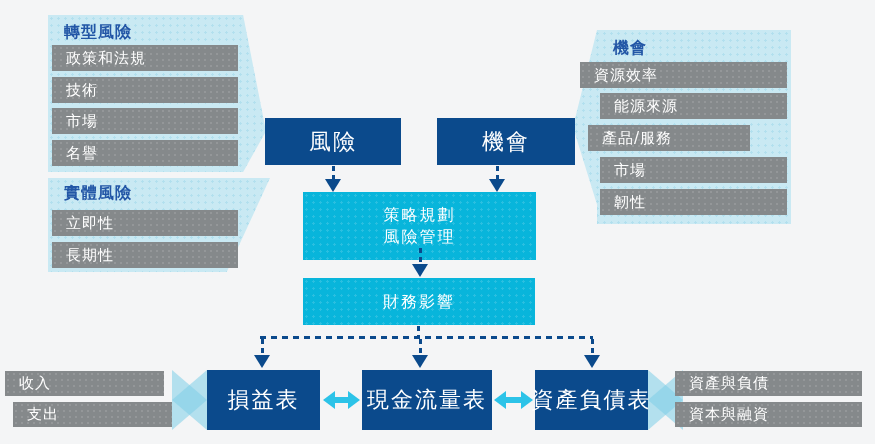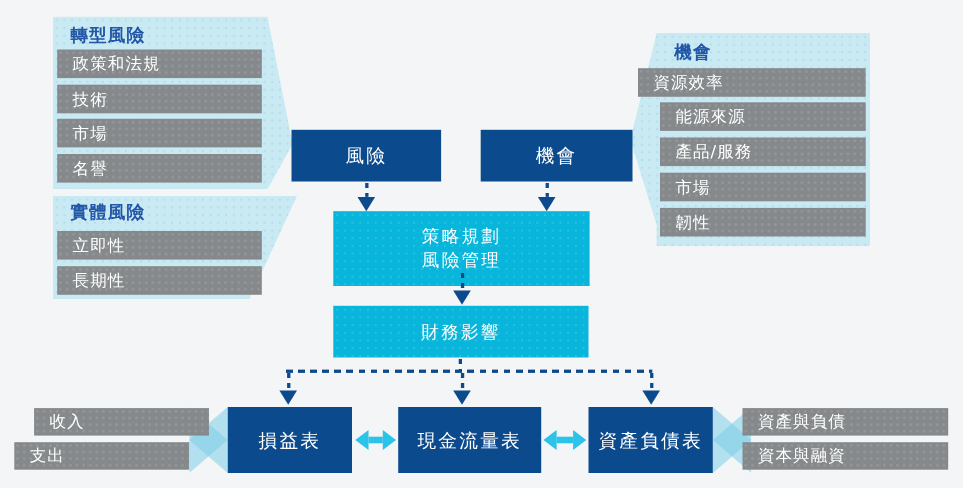--- a/index.html
+++ b/index.html
@@ -30,21 +30,21 @@
     background-image:radial-gradient(circle, rgba(255,255,255,0.12) 1px, rgba(0,0,0,0) 1.4px);
     background-size:6px 6px;
     color:#ffffff;font-size:15px;letter-spacing:1px;
     display:flex;align-items:center;padding-left:14px;white-space:nowrap;
   }
   .gbar.short{height:25px;}
   
   .navybox{
     position:absolute;z-index:4;background:#0b4a8c;color:#fff;
     display:flex;align-items:center;justify-content:center;
-    font-size:17px;letter-spacing:2px;white-space:nowrap;
+    font-size:22px;letter-spacing:2px;white-space:nowrap;
   }
   
   .cyanbox{
     position:absolute;z-index:4;color:#fff;
     background-color:#08b5db;
     background-image:radial-gradient(circle, rgba(255,255,255,0.14) 1px, rgba(0,0,0,0) 1.4px);
     background-size:7px 7px;
     display:flex;flex-direction:column;align-items:center;justify-content:center;
     font-size:16px;letter-spacing:2px;line-height:22px;white-space:nowrap;
   }
@@ -85,21 +85,21 @@
   <div class="gbar" style="left:52px;top:45px;width:186px;">政策和法規</div>
   <div class="gbar" style="left:52px;top:77px;width:186px;">技術</div>
   <div class="gbar" style="left:52px;top:108px;width:186px;">市場</div>
   <div class="gbar" style="left:52px;top:140px;width:186px;">名譽</div>
 
   <div class="gbar" style="left:52px;top:210px;width:186px;">立即性</div>
   <div class="gbar" style="left:52px;top:242px;width:186px;">長期性</div>
 
   <div class="gbar" style="left:580px;top:62px;width:207px;">資源效率</div>
   <div class="gbar" style="left:600px;top:93px;width:187px;">能源來源</div>
-  <div class="gbar" style="left:600px;top:125px;width:187px;">產品/服務</div>
+  <div class="gbar" style="left:588px;top:125px;width:162px;">產品/服務</div>
   <div class="gbar" style="left:600px;top:157px;width:187px;">市場</div>
   <div class="gbar" style="left:600px;top:189px;width:187px;">韌性</div>
 
   <div class="navybox" style="left:265px;top:118px;width:136px;height:47px;">風險</div>
   <div class="navybox" style="left:437px;top:118px;width:138px;height:47px;">機會</div>
 
   <div class="varrow" style="left:325px;top:166px;height:26px;">
     <div class="vdash"></div>
     <div class="vhead"></div>
   </div>
@@ -145,21 +145,21 @@
     <div class="dhl"></div>
     <div class="dbar"></div>
     <div class="dhr"></div>
   </div>
   <div class="darrow" style="left:494px;top:391px;width:39px;">
     <div class="dhl"></div>
     <div class="dbar"></div>
     <div class="dhr"></div>
   </div>
 
-  <div class="gbar short" style="left:31px;top:371px;width:159px;">收入</div>
+  <div class="gbar short" style="left:5px;top:371px;width:159px;">收入</div>
   <div class="gbar short" style="left:13px;top:402px;width:159px;">支出</div>
   <div class="wedge" style="left:172px;top:370px;">
     <div class="w1"></div>
     <div class="w2"></div>
   </div>
 
   <div class="wedge" style="left:648px;top:370px;">
     <div class="w1"></div>
     <div class="w2"></div>
   </div>

